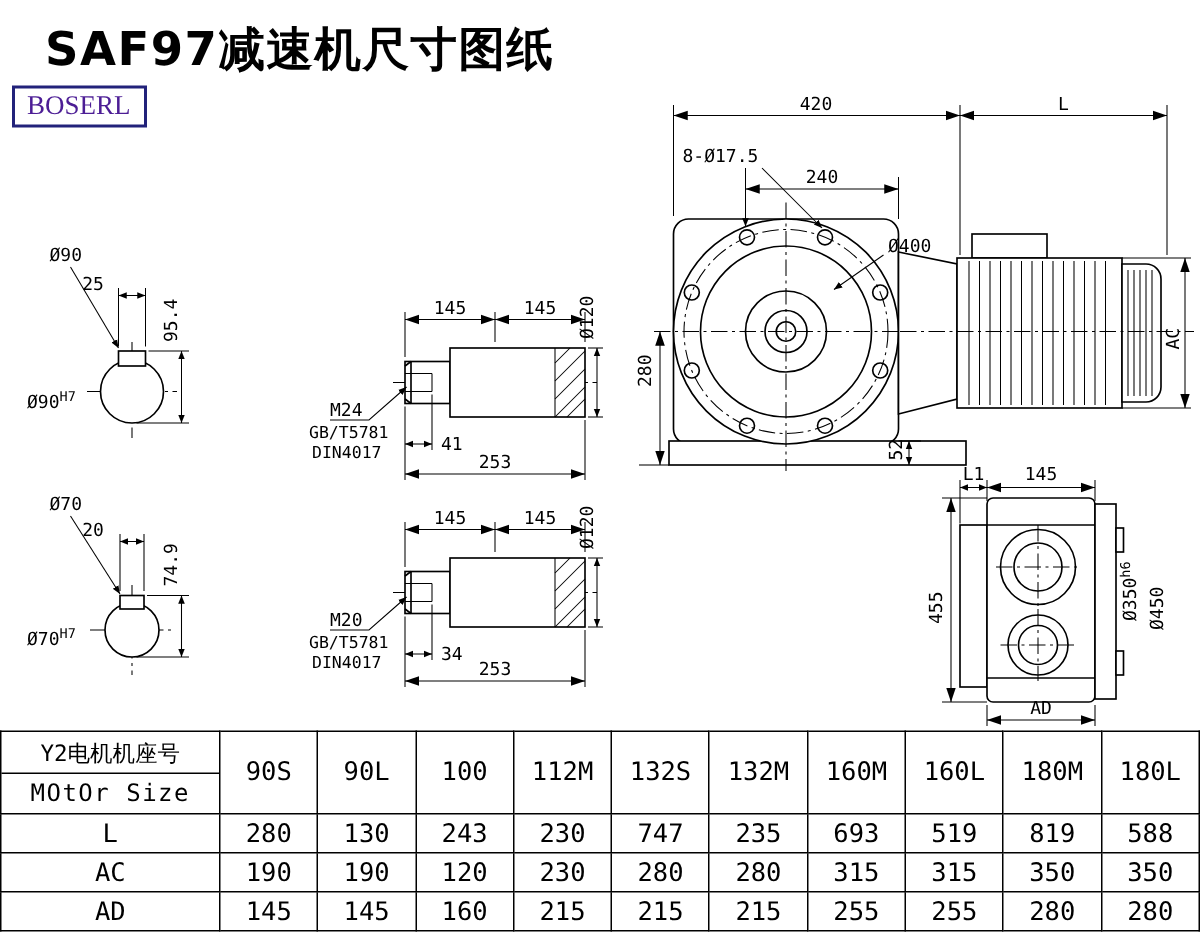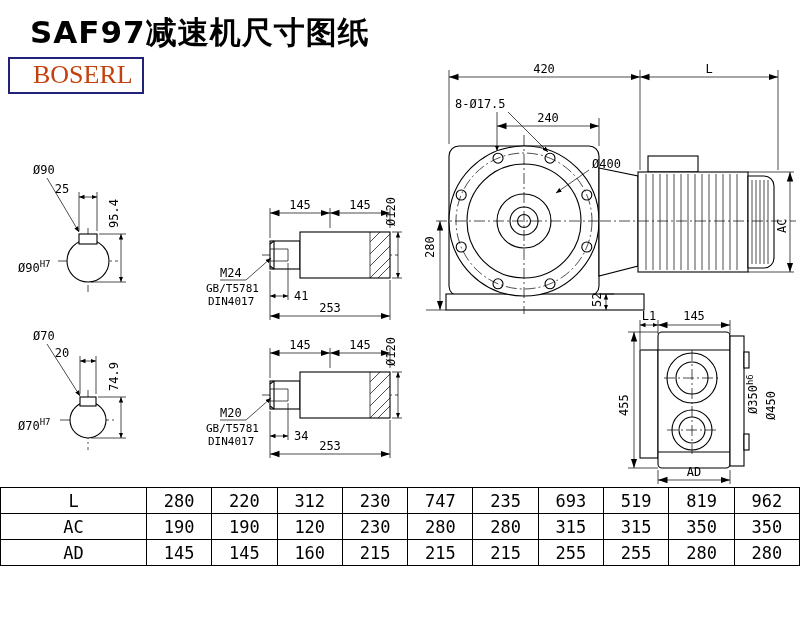--- a/index.html
+++ b/index.html
@@ -1,21 +1,21 @@
 <!DOCTYPE html>
 <html><head>
 <meta charset="utf-8">
 <style>
   html,body{margin:0;padding:0;background:#fff;}
   #page{position:relative;width:800px;height:625px;background:#ffffff;overflow:hidden;
         font-family:"DejaVu Sans",sans-serif;color:#000;}
   #title{position:absolute;left:30px;top:12px;font-size:31px;font-weight:bold;
          letter-spacing:1px;font-family:"DejaVu Sans",sans-serif;}
-  #brand{position:absolute;left:8px;top:57px;border:2px solid #22227a;color:#c2410c;
-         padding:1px 9px 2px 23px;font-family:"Liberation Serif",serif;font-size:26px;}
+  #brand{position:absolute;left:8px;top:57px;border:2px solid #22227a;color:#4c1d95;
+         padding:1px 9px 2px 8px;font-family:"Liberation Serif",serif;font-size:18px;}
   svg{position:absolute;left:0;top:0;}
   svg text{font-family:"DejaVu Sans Mono",monospace;font-size:12px;fill:#000;}
   svg text.t11{font-size:11px;}
   svg tspan.t9{font-size:9px;}
   .ol{stroke:#000;stroke-width:1.1;fill:none;}
   .olf{stroke:#000;stroke-width:1.1;fill:#ffffff;}
   .dim{stroke:#000;stroke-width:0.7;fill:none;}
   .cl{stroke:#000;stroke-width:0.7;fill:none;stroke-dasharray:11 3 2 3;}
   table{position:absolute;left:0;top:487px;width:800px;border-collapse:collapse;table-layout:fixed;}
   td{border:1.6px solid #000;text-align:center;vertical-align:middle;padding:0;
@@ -275,32 +275,48 @@
 
       <line class="dim" x1="658" y1="470" x2="658" y2="484"></line>
       <line class="dim" x1="730" y1="470" x2="730" y2="484"></line>
       <line class="dim" x1="658" y1="480" x2="730" y2="480" marker-start="url(#arr)" marker-end="url(#arr)"></line>
       <text x="694" y="476" text-anchor="middle">AD</text>
     </g>
   </svg>
 
   <table>
     <tbody>
+        <tr class="hdr">
+      <td class="c0">
+        <div class="h1">Y2电机机座号</div>
+        <div class="h2">MOtOr Size</div>
+      </td>
+      <td>90S</td>
+      <td>90L</td>
+      <td>100</td>
+      <td>112M</td>
+      <td>132S</td>
+      <td>132M</td>
+      <td>160M</td>
+      <td>160L</td>
+      <td>180M</td>
+      <td>180L</td>
+    </tr>
     <tr>
       <td class="c0">L</td>
       <td>280</td>
-      <td>220</td>
-      <td>312</td>
+      <td>130</td>
+      <td>243</td>
       <td>230</td>
       <td>747</td>
       <td>235</td>
       <td>693</td>
       <td>519</td>
       <td>819</td>
-      <td>962</td>
+      <td>588</td>
     </tr>
     <tr>
       <td class="c0">AC</td>
       <td>190</td>
       <td>190</td>
       <td>120</td>
       <td>230</td>
       <td>280</td>
       <td>280</td>
       <td>315</td>

